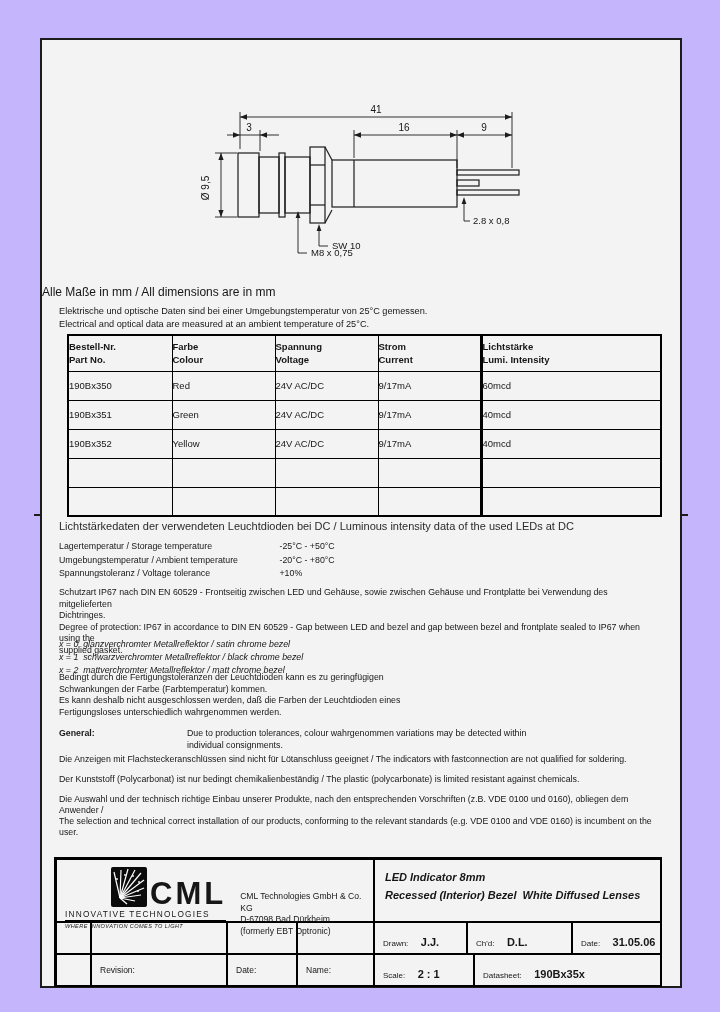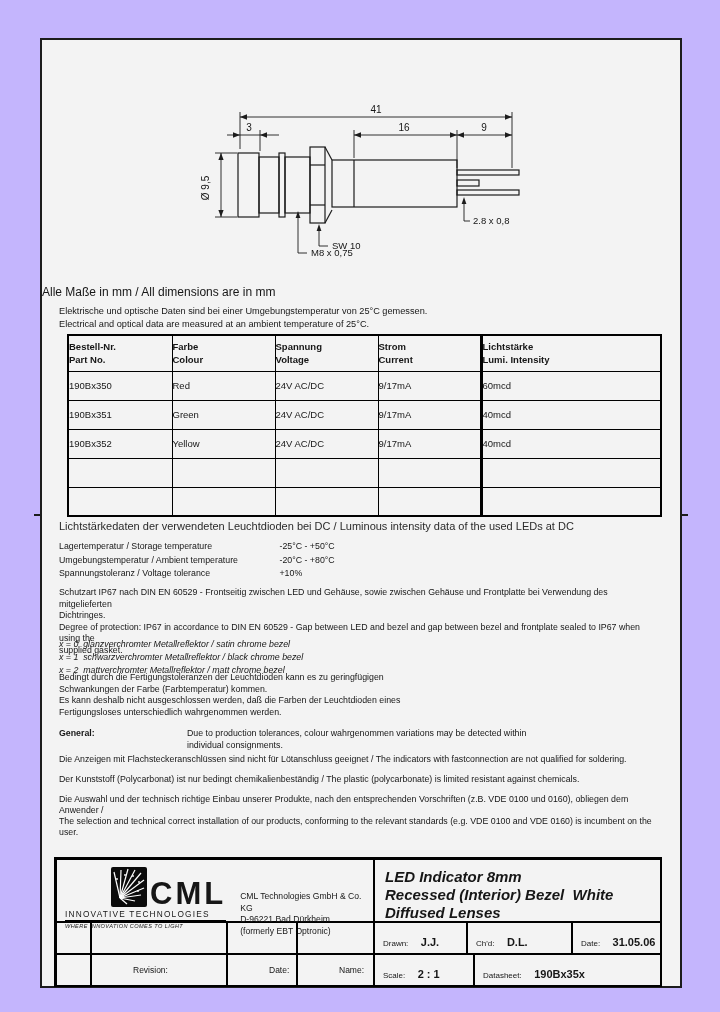--- a/index.html
+++ b/index.html
@@ -42,33 +42,33 @@
 
   #general-note { top:632px; left:17px; width:590px; font-size:8.8px; }
   .note-row { display:flex; }
   .note-label { width:128px; font-weight:bold; }
   .note-text { line-height:11.5px; }
 
   .para { left:17px; width:600px; font-size:8.8px; line-height:11px; }
 
   
   #footer { top:817px; left:12px; width:608px; height:130px; border:2px solid #000; background:#f3f3f3; }
-  .cell { position:absolute; border:1px solid #000;padding-left:33px; }
+  .cell { position:absolute; border:1px solid #000; }
   .fcell { padding:9px 0 0 8px; }
   .flabel { font-size:8px; }
   .fval { font-size:11px; font-weight:bold; margin-left:8px; }
   .rlabel { font-size:8.5px; padding:10px 0 0 8px; display:block; }
 
   #logo-cell { display:flex; align-items:flex-start; padding:7px 0 0 8px; }
   .logo-top { display:flex; align-items:flex-end;padding-left:46px; }
   .cml-word { font-size:31px; font-weight:bold; letter-spacing:3px; line-height:26px; margin-left:3px; }
   .logo-sub { font-size:8.3px; letter-spacing:1.2px; margin-top:2px; border-bottom:2px solid #000; padding-bottom:1px; }
   .logo-tag { font-size:5.6px; font-style:italic; letter-spacing:0.4px; margin-top:1px; }
   .company { margin-left:14px; padding-top:5px; font-size:8.6px; font-weight:normal; line-height:11.5px;margin-top:19px; }
-  #title-cell { padding:8px 0 0 10px; font-size:15px; font-weight:bold; line-height:18px; }
+  #title-cell { padding:8px 0 0 10px; font-size:11px; font-weight:bold; line-height:18px; }
 
   .fold-mark { background:#1c1c1c; }
 </style>
 </head>
 <body>
 
 <div id="page">
   <div id="frame">
 
     <svg id="drawing-svg" width="500" height="175" viewBox="0 0 500 175">
@@ -302,21 +302,21 @@
                 <circle cx="27" cy="24" r="0.9"></circle>
               </g>
             </svg>
             <span class="cml-word">CML</span>
           </div>
           <div class="logo-sub">INNOVATIVE TECHNOLOGIES</div>
           <div class="logo-tag">WHERE INNOVATION COMES TO LIGHT</div>
         </div>
         <div class="company">
           <div>CML Technologies GmbH &amp; Co. KG</div>
-          <div>D-96221 Bad Dürkheim</div>
+          <div>D-67098 Bad Dürkheim</div>
           <div>(formerly EBT Optronic)</div>
         </div>
       </div>
 
       <div class="cell mlw" id="title-cell" style="left:318px; top:0; width:288px; height:63px">LED Indicator 8mm
 Recessed (Interior) Bezel  White Diffused Lenses</div>
 
       <div class="cell" style="left:0; top:63px; width:35px; height:32px"></div>
       <div class="cell" style="left:35px; top:63px; width:136px; height:32px"></div>
       <div class="cell" style="left:171px; top:63px; width:70px; height:32px"></div>

